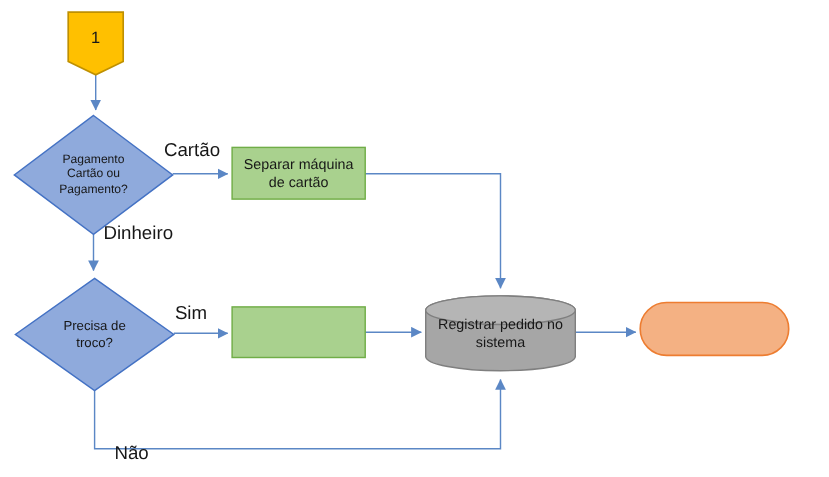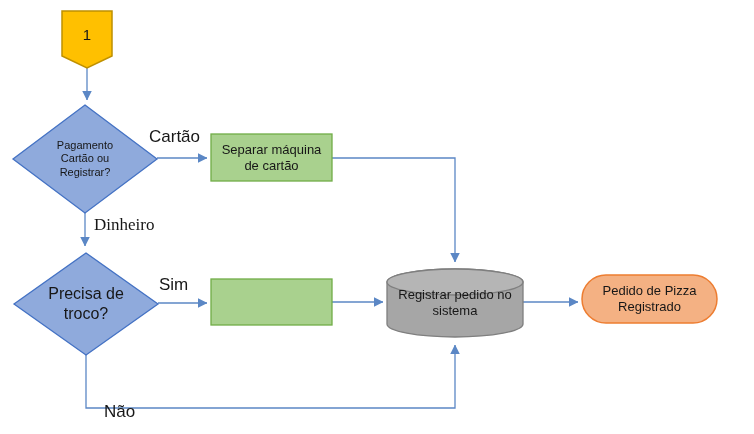--- a/index.html
+++ b/index.html
@@ -25,21 +25,21 @@
     align-items:center;justify-content:center;
     text-align:center;line-height:1.22;
     pointer-events:none;
   }
   .lbl span{display:block;}
   .edge-lbl{
     position:absolute;font-size:17px;line-height:1;
     white-space:nowrap;
   }
   .fs11{font-size:11px;justify-content:center;}
-  .fs12{font-size:16px;text-align:right;}
+  .fs12{font-size:12px;text-align:right;}
   .fs13{font-size:13px;}
   .fs15{font-size:15px;}
 </style>
 </head>
 <body>
 
 <div id="canvas">
 
   <svg id="diagram" width="754" height="434" viewBox="0 0 754 434">
     <defs>
@@ -73,42 +73,38 @@
     <rect class="shape-term" x="582" y="275" width="135" height="48" rx="24" ry="24"></rect>
   </svg>
 
   <div class="lbl fs15" style="left:62px;top:13px;width:50px;height:44px;">
     <span>1</span>
   </div>
 
   <div class="lbl fs11" style="left:25px;top:122px;width:120px;height:74px;">
     <span>Pagamento</span>
     <span>Cartão ou</span>
-    <span>Registrar?</span>
+    <span>Pagamento?</span>
   </div>
 
   <div class="lbl fs13" style="left:212px;top:135px;width:119px;height:45px;">
     <span>Separar máquina</span>
     <span>de cartão</span>
   </div>
 
   <div class="lbl fs12" style="left:26px;top:272px;width:120px;height:64px;">
     <span>Precisa de</span>
     <span>troco?</span>
   </div>
 
 
   <div class="lbl fs13" style="left:387px;top:274px;width:136px;height:58px;">
     <span>Registrar pedido no</span>
     <span>sistema</span>
   </div>
 
-  <div class="lbl fs13" style="left:582px;top:276px;width:135px;height:46px;">
-    <span>Pedido de Pizza</span>
-    <span>Registrado</span>
-  </div>
 
   <div class="edge-lbl" style="left:149px;top:128px;">Cartão</div>
-  <div class="edge-lbl" style="left:94px;top:216px;font-family:Liberation Serif, serif;">Dinheiro</div>
+  <div class="edge-lbl" style="left:94px;top:203px;">Dinheiro</div>
   <div class="edge-lbl" style="left:159px;top:276px;">Sim</div>
   <div class="edge-lbl" style="left:104px;top:370px;margin-top:33px;">Não</div>
 
 </div>
 
 </body></html>

